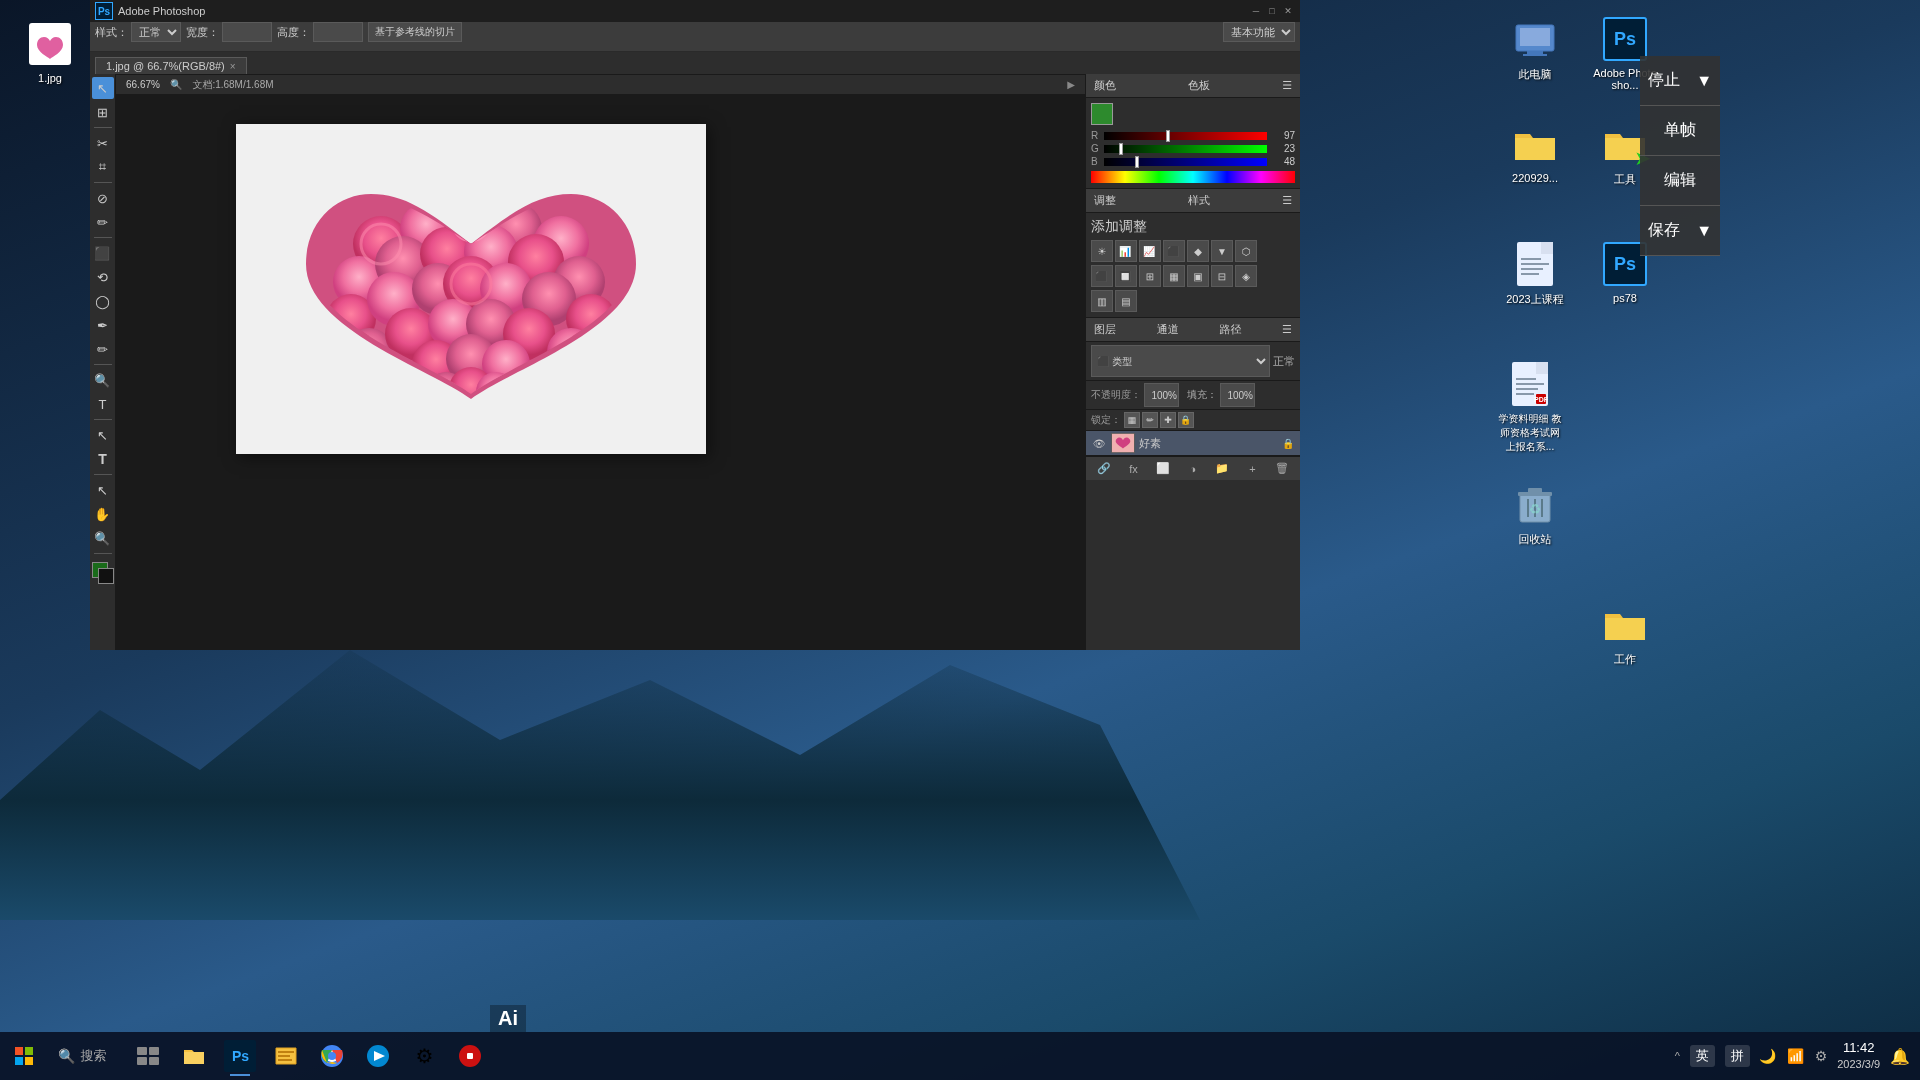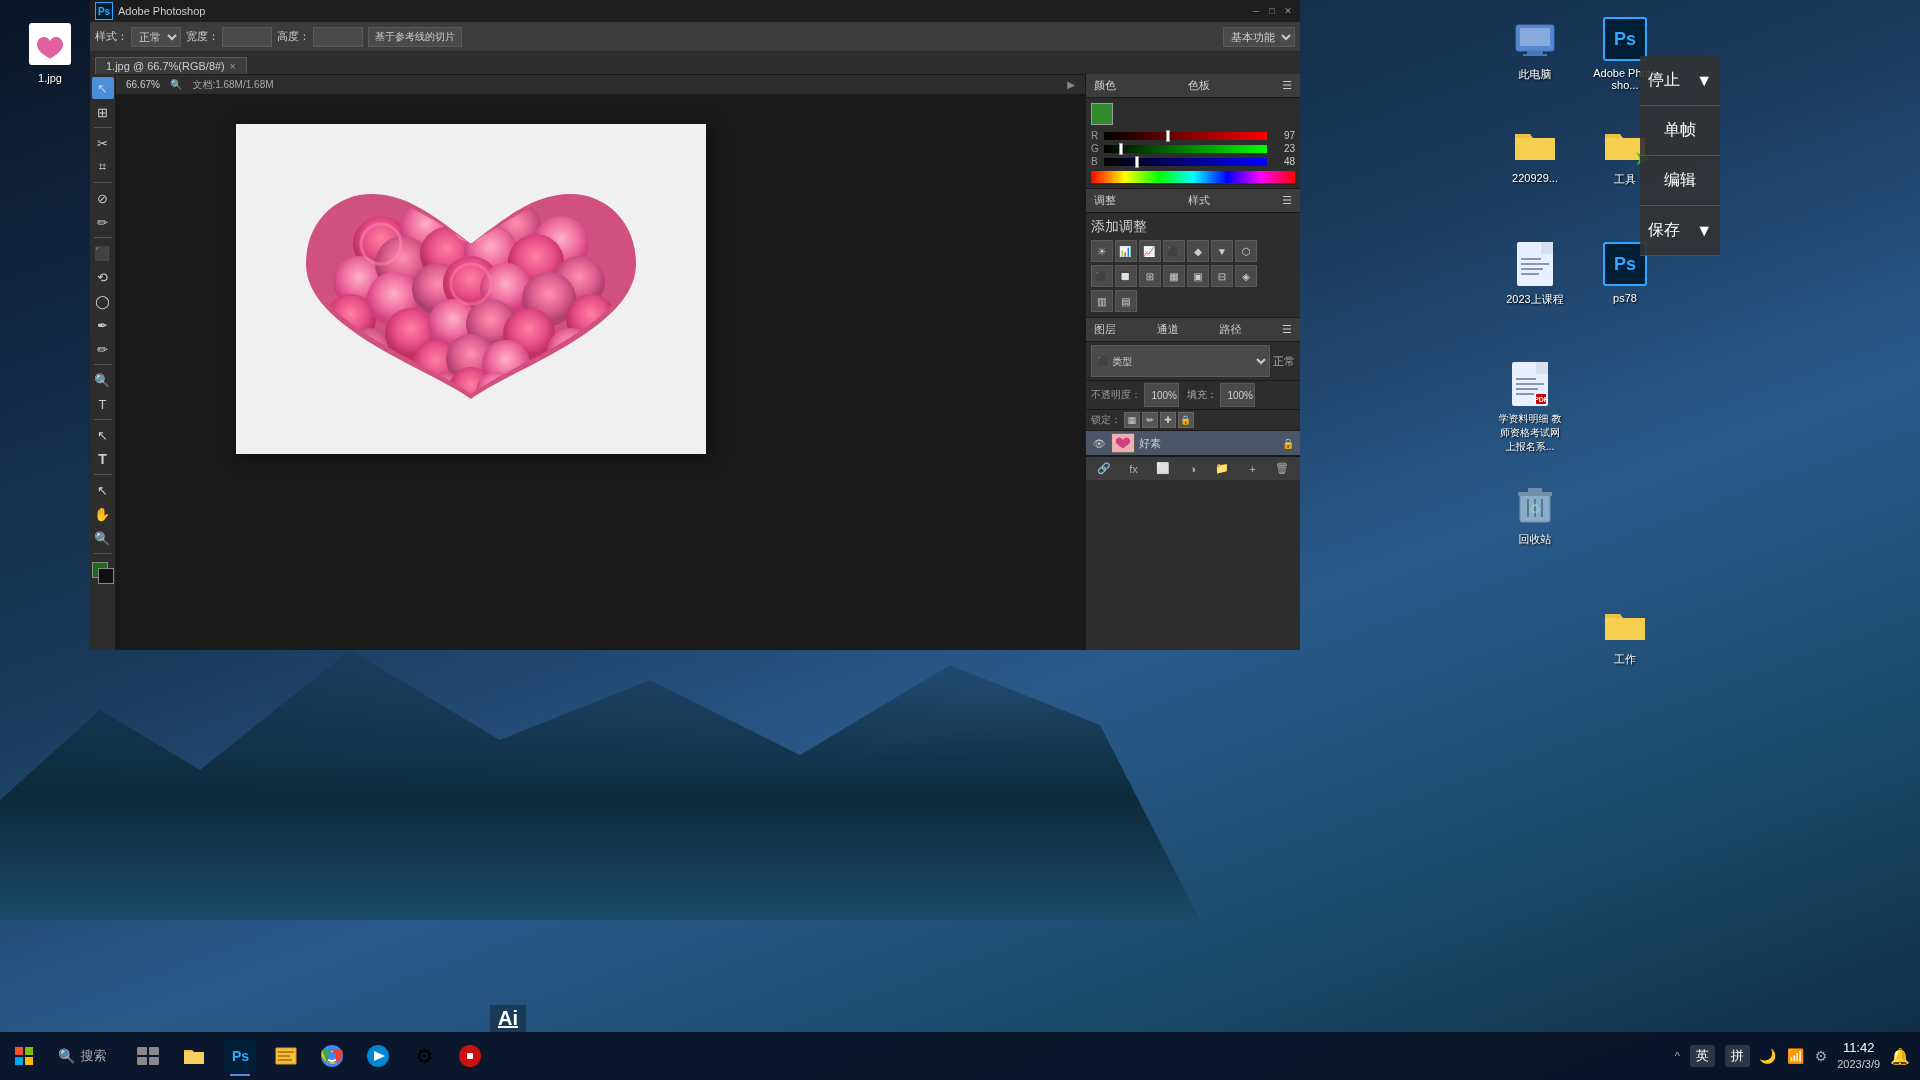--- a/index.html
+++ b/index.html
@@ -109,21 +109,21 @@
       color: #cccccc;
       font-size: 12px;
       cursor: pointer;
     }
 
     
     .ps-optbar {
       height: 30px;
       background: #3c3c3c;
       display: flex;
-      align-items: center;
+      align-items: flex-start;
       padding: 0 5px;
       gap: 5px;
       flex-shrink: 0;
       border-bottom: 1px solid #2a2a2a;
     }
     .ps-opt-item {
       color: #cccccc;
       font-size: 11px;
       display: flex;
       align-items: center;
@@ -677,21 +677,20 @@
     .ai-text-bottom {
       position: absolute;
       bottom: 48px;
       left: 490px;
       color: #fff;
       font-size: 20px;
       font-weight: bold;
       z-index: 20;
       background: rgba(0,0,0,0.3);
       padding: 2px 8px;
-      text-decoration: underline;
     }
   </style>
 </head>
 <body>
 
 <div class="desktop">
   <div class="desktop-landscape"></div>
 </div>
 
 <div class="ps-window">

